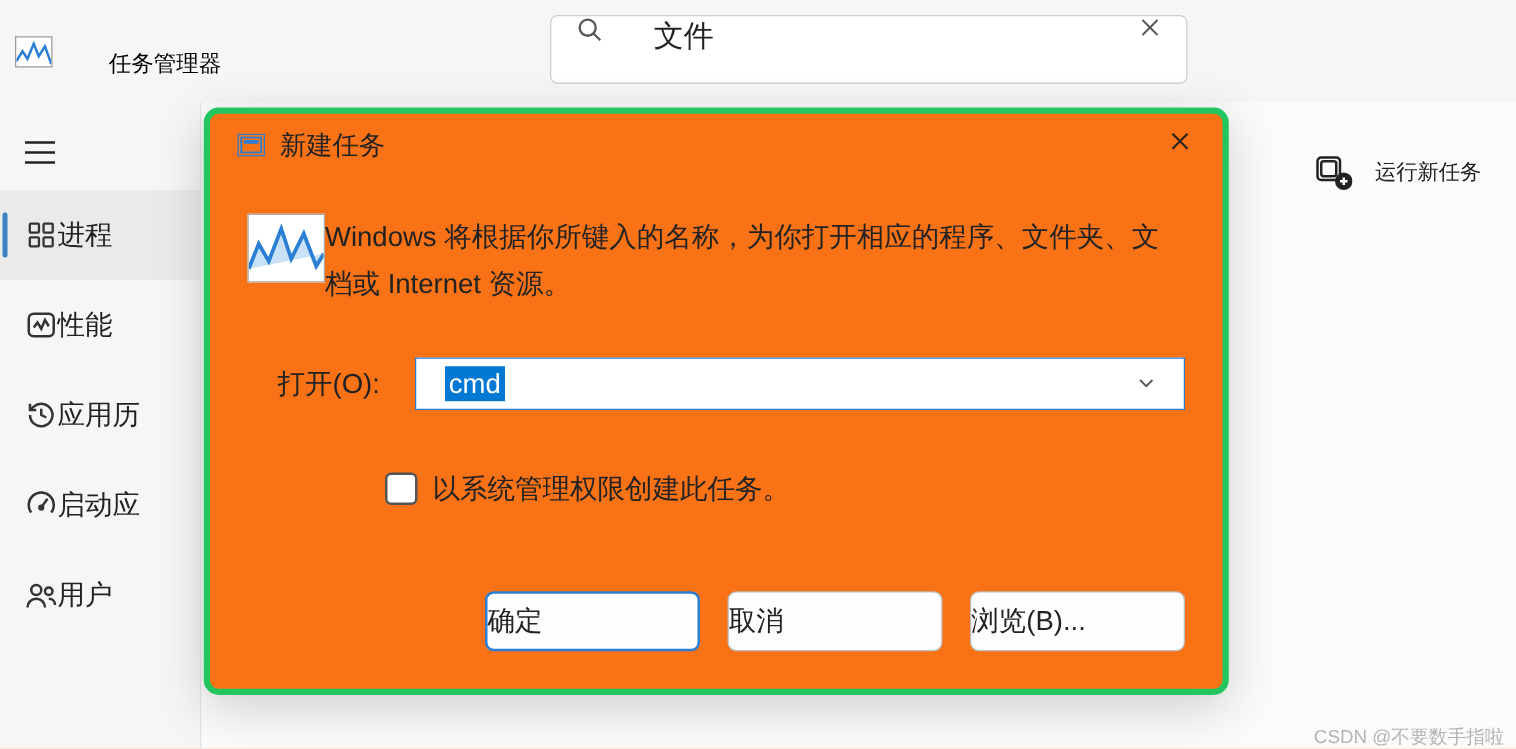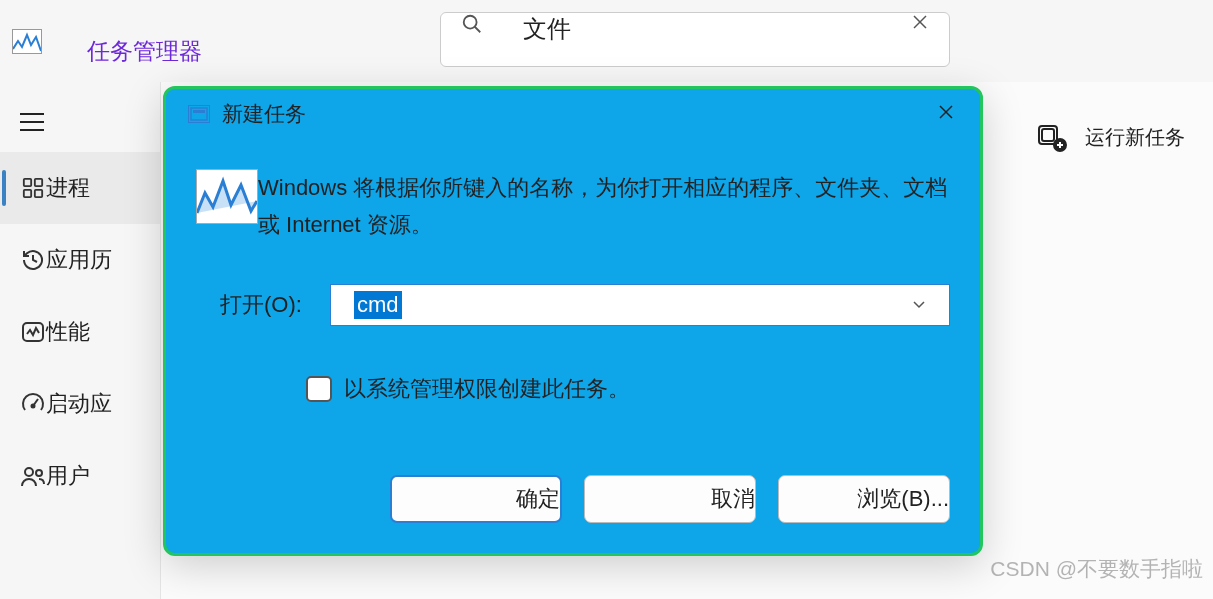--- a/index.html
+++ b/index.html
@@ -18,21 +18,21 @@
       padding-left: 12px;
       background: #f6f6f6;
     }
     .app-icon-box {
       width: 30px; height: 25px;
       border: 1px solid #999; background: #fff;
       display: flex; align-items: flex-end; justify-content: center;
       overflow: hidden; margin-right: 45px;
     }
     .app-icon-box svg { display:block; }
-    .app-title { font-size: 23px; color: #6d28d9; margin-top: 20px; }
+    .app-title { font-size: 18px; color: #000000; margin-top: 20px; }
     .search-box {
       position: absolute; left: 440px; top: 12px;
       width: 510px; height: 55px;
       background: #fff; border: 1px solid #ccc; border-radius: 6px;
       display: flex; padding: 0 20px;
     }
     .search-icon { color: #555; }
     .search-text { font-size: 24px; color: #222; margin-left: 40px; flex: 1; }
     .clear-icon { color: #555; font-size: 18px; }
     .content { display: flex; height: calc(100% - 82px); }
@@ -45,27 +45,27 @@
     .nav-item.selected { background: #eaeaea; position:relative; }
     .nav-item.selected::before {
       content:''; position:absolute; left:2px; top:18px; width:4px; height:36px;
       background:#3b82c4; border-radius:2px;
     }
     .nav-icon { width:26px; height:26px; display:flex; align-items:center; justify-content:center; color:#333; }
     .main-panel { flex:1; background:#fbfbfb; border-left:1px solid #e5e5e5; position:relative; }
     .run-new-task-btn {
       position:absolute; right:28px; top:40px;
       display:flex; align-items:center; gap:18px;
-      font-size:20px; color:#222;
+      font-size:17px; color:#222;
     }
     .run-icon { width:30px; height:30px; }
     .dialog {
       position:absolute; left:163px; top:86px;
       width:820px; height:470px;
-      background:#0ea5e9; border:3px solid #22c55e; border-radius:12px;
+      background:#f97316; border:5px solid #22c55e; border-radius:12px;
       box-shadow: 0 10px 40px rgba(0,0,0,.18);
       display:flex; flex-direction:column;
     }
     .dialog-titlebar {
       height:50px; display:flex; align-items:center; padding:0 22px;
       font-size:21px; color:#222;
     }
     .dlg-app-icon {
       width:22px; height:18px; border:1px solid #2a7fd4; margin-right:12px;
       display:flex; align-items:center; justify-content:center;
@@ -93,26 +93,26 @@
       width:26px; height:26px; border:2px solid #555; border-radius:5px; background:#fff;
     }
     .admin-text { font-size:22px; color:#222; }
     .dialog-buttons {
       display:flex; gap:22px; justify-content:flex-end;
       padding: 0 30px 30px 0;
     }
     .btn {
       width:172px; height:48px; border:1px solid #bbb; border-radius:7px;
       background:#fdfdfd; font-size:22px; color:#222;
-      display:flex; align-items:center; justify-content:flex-end;
+      display:flex; align-items:center; justify-content:flex-start;
     }
     .btn.primary { border:2px solid #2a7fd4; }
     .watermark {
-      position:absolute; right:10px; bottom:16px;
-      font-size:21px; color:rgba(120,120,120,.55);
+      position:absolute; right:10px; bottom:0;
+      font-size:15px; color:rgba(120,120,120,.55);
     }
   </style>
 </head>
 <body>
 
 <div class="header">
   <div class="app-icon-box">
     <svg width="28" height="22" viewBox="0 0 28 22">
         <polyline points="0,18 5,10 9,16 14,4 18,14 23,6 28,20" stroke="#2a7fd4" stroke-width="2" fill="none"></polyline>
       </svg>
@@ -151,35 +151,35 @@
             <rect x="14" y="2" width="8" height="8" rx="1"></rect>
             <rect x="2" y="14" width="8" height="8" rx="1"></rect>
             <rect x="14" y="14" width="8" height="8" rx="1"></rect>
           </svg>
       </span>
       <span>进程</span>
     </div>
     <div class="nav-item">
       <span class="nav-icon">
         <svg width="24" height="24" viewBox="0 0 24 24" fill="none" stroke="currentColor" stroke-width="2">
+            <rect x="2" y="3" width="20" height="18" rx="4"></rect>
+            <polyline points="6,14 9,10 12,15 15,8 18,13"></polyline>
+          </svg>
+      </span>
+      <span>性能</span>
+    </div>
+    <div class="nav-item">
+      <span class="nav-icon">
+        <svg width="24" height="24" viewBox="0 0 24 24" fill="none" stroke="currentColor" stroke-width="2">
             <path d="M3 12a9 9 0 1 0 3-6.7L3 8"></path>
             <polyline points="3,3 3,8 8,8"></polyline>
             <polyline points="12,7 12,12 16,14"></polyline>
           </svg>
       </span>
       <span>应用历</span>
-    </div>
-    <div class="nav-item">
-      <span class="nav-icon">
-        <svg width="24" height="24" viewBox="0 0 24 24" fill="none" stroke="currentColor" stroke-width="2">
-            <rect x="2" y="3" width="20" height="18" rx="4"></rect>
-            <polyline points="6,14 9,10 12,15 15,8 18,13"></polyline>
-          </svg>
-      </span>
-      <span>性能</span>
     </div>
     <div class="nav-item">
       <span class="nav-icon">
         <svg width="24" height="24" viewBox="0 0 24 24" fill="none" stroke="currentColor" stroke-width="2">
             <path d="M4 18a10 10 0 1 1 16 0"></path>
             <line x1="12" y1="14" x2="17" y2="7"></line>
             <circle cx="12" cy="14" r="1.5" fill="currentColor"></circle>
           </svg>
       </span>
       <span>启动应</span>

